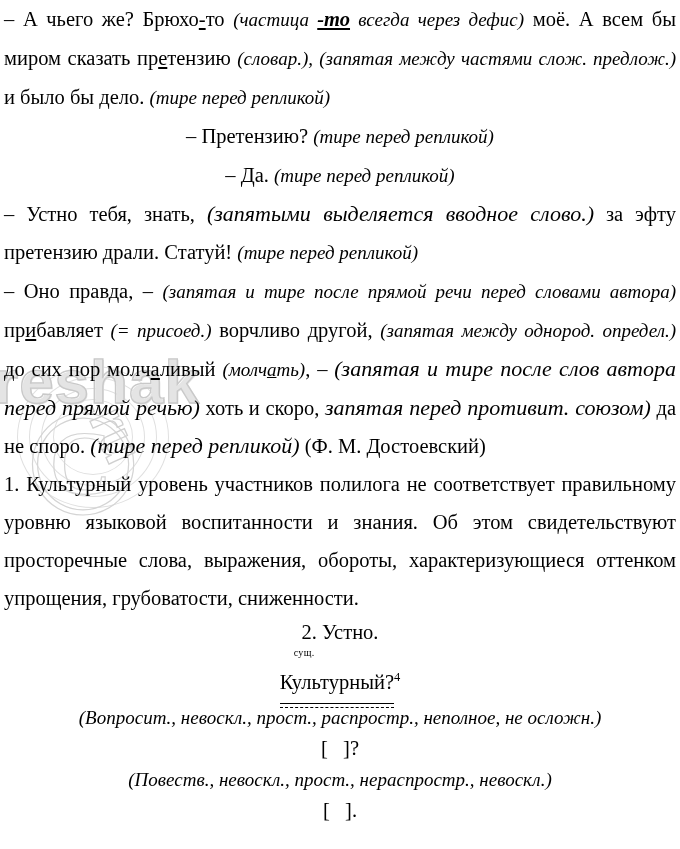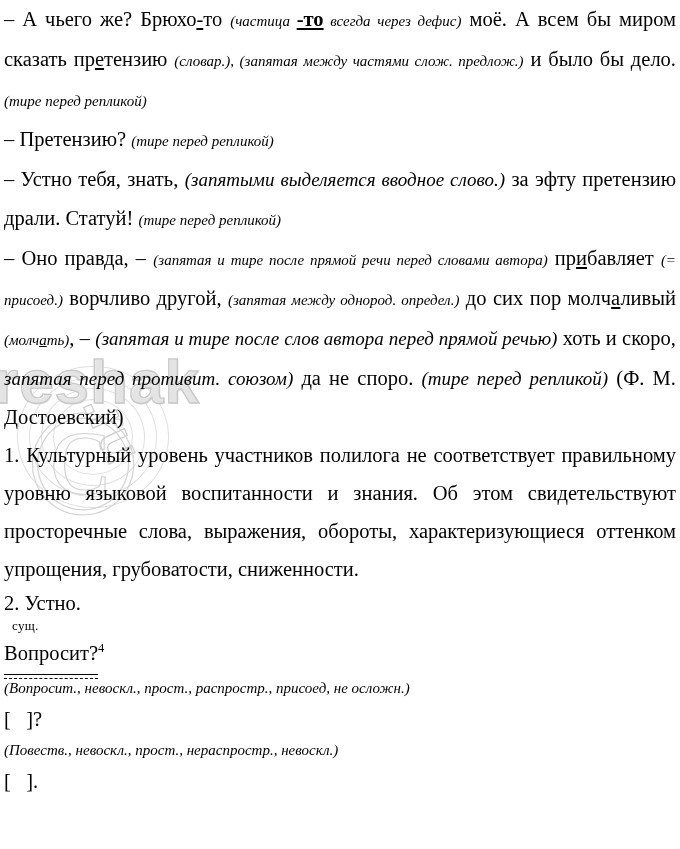--- a/index.html
+++ b/index.html
@@ -88,39 +88,41 @@
   .content {
     position: relative;
     z-index: 2;
   }
 
   .ln {
     font-size: 20.5px;
     line-height: 38px;
     margin: 0;
     white-space: pre-wrap;
+    text-align: center;
   }
   .para {
     font-size: 20.5px;
     line-height: 38px;
     margin: 0;
     text-align: justify;
     text-justify: inter-word;
   }
 
   .note {
     font-style: italic;
-    font-size: 15px;
+    font-size: 19px;
     font-family: Liberation Serif, serif;
   }
   .note-sm {
     font-style: italic;
-    font-size: 19px;
+    font-size: 22px;
   }
   .bi-u {
+    font-style: italic;
     font-weight: bold;
     text-decoration: underline;
   }
   .u {
     text-decoration: underline;
   }
 
   
   .blk2 .ln {
     line-height: 31px;
@@ -128,22 +130,22 @@
 
   
   .gram {
     display: inline-block;
     position: relative;
     padding-top: 14px;
   }
   .gram .pos {
     position: absolute;
     top: 0;
-    left: 8px;
-    font-size: 13px;
+    left: 14px;
+    font-size: 10px;
     font-style: normal;
     line-height: 1;
     letter-spacing: .3px;
   }
   .gram .word {
     position: relative;
     display: inline-block;
   }
   .gram .word .bar-solid {
     position: absolute;
@@ -186,39 +188,40 @@
   </div>
 
   <div class="content">
 
     <div class="blk1">
 
       <p class="para"><span>– А чьего же? Брюхо</span><span class="u">-</span><span>то </span><span class="note">(частица </span><span class="bi-u">-то</span><span class="note"> всегда через дефис)</span><span> моё. А всем бы миром сказать пр</span><span class="u">е</span><span>тензию </span><span class="note">(словар.), (запятая между частями слож. предлож.)</span><span> и было бы дело. </span><span class="note">(тире перед репликой)</span></p>
 
       <p class="ln"><span>– Претензию? </span><span class="note">(тире перед репликой)</span></p>
 
+      <p class="ln"><span>– Да. </span><span class="note">(тире перед репликой)</span></p>
 
       <p class="para"><span>– Устно тебя, знать, </span><span class="note-sm">(запятыми выделяется вводное слово.)</span><span> за эфту претензию драли. Статуй! </span><span class="note">(тире перед репликой)</span></p>
 
       <p class="para"><span>– Оно правда, – </span><span class="note">(запятая и тире после прямой речи перед словами автора)</span><span> пр</span><span class="u">и</span><span>бавляет </span><span class="note">(= присоед.)</span><span> ворчливо другой, </span><span class="note">(запятая между однород. определ.)</span><span> до сих пор молч</span><span class="u">а</span><span>ливый </span><span class="note">(молч</span><span class="note u">а</span><span class="note">ть)</span><span>, – </span><span class="note-sm">(запятая и тире после слов автора перед прямой речью)</span><span> хоть и скоро, </span><span class="note-sm">запятая перед противит. союзом)</span><span> да не споро. </span><span class="note-sm">(тире перед репликой)</span><span> (Ф. М. Достоевский)</span></p>
 
     </div>
 
     <div class="blk-answers">
 
       <p class="para"><span>1.</span><span class="brk"> </span><span>Культурный уровень участников полилога не соответствует правильному уровню языковой воспитанности и знания. Об этом свидетельствуют просторечные слова, выражения, обороты, характеризующиеся оттенком упрощения, грубоватости, сниженности.</span></p>
     </div>
 
     <div class="blk2">
 
       <p class="ln"><span>2.</span><span> </span><span>Устно.</span></p>
 
-      <p class="ln" style="line-height:40px;"><span class="gram"><span class="pos">сущ.</span><span class="word"><span>Вопросит?</span><span class="bar-solid"></span><span class="bar-dash"></span></span></span><sup class="sup">4</sup></p>
-
-      <p class="ln note">(Вопросит., невоскл., прост., распростр., присоед, не осложн.)</p>
+      <p class="ln" style="line-height:40px;"><span class="gram"><span class="pos">сущ.</span><span class="word"><span>Культурный?</span><span class="bar-solid"></span><span class="bar-dash"></span></span></span><sup class="sup">4</sup></p>
+
+      <p class="ln note">(Вопросит., невоскл., прост., распростр., неполное, не осложн.)</p>
 
       <p class="ln">[   ]?</p>
 
 
       <p class="ln note">(Повеств., невоскл., прост., нераспростр., невоскл.)</p>
 
       <p class="ln">[   ].</p>
 
     </div>
 

